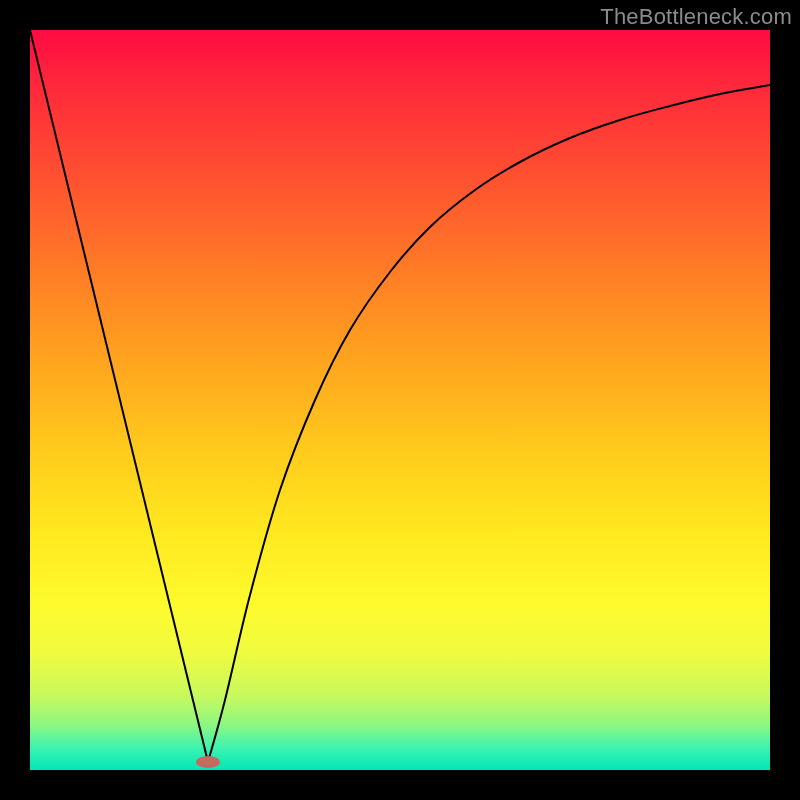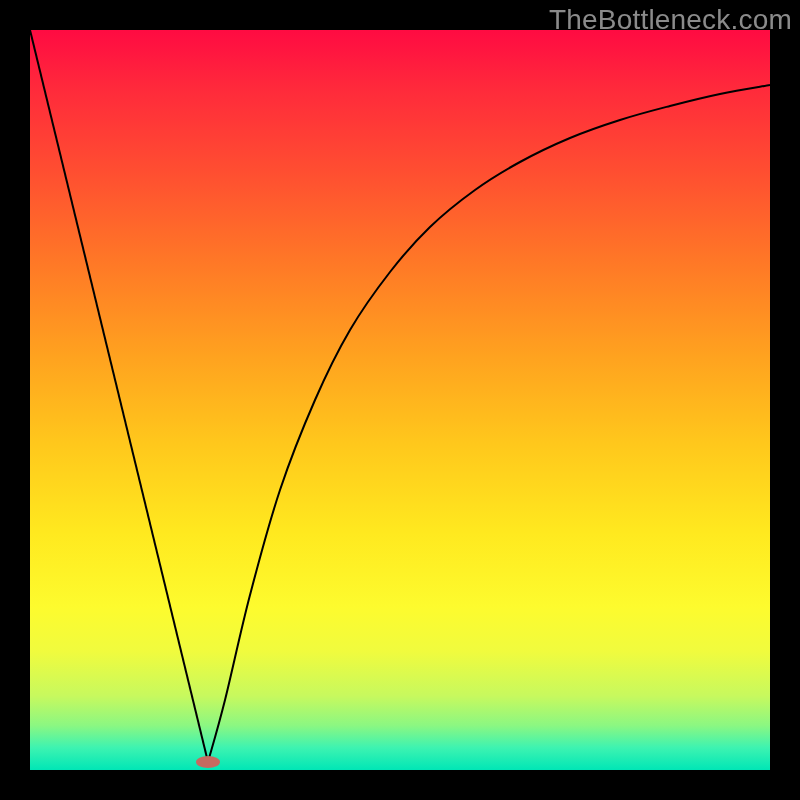--- a/index.html
+++ b/index.html
@@ -56,21 +56,21 @@
   }
   .marker {
     fill: #c56a60;
     stroke: none;
   }
   .watermark {
     position: absolute;
     top: 4px;
     right: 8px;
     color: #8b8b8b;
-    font-size: 28px;
+    font-size: 22px;
     font-weight: 500;
     letter-spacing: 0.2px;
     user-select: none;
   }
 </style>
 </head>
 <body>
 
 <div class="frame">
   <div class="watermark">TheBottleneck.com</div>

